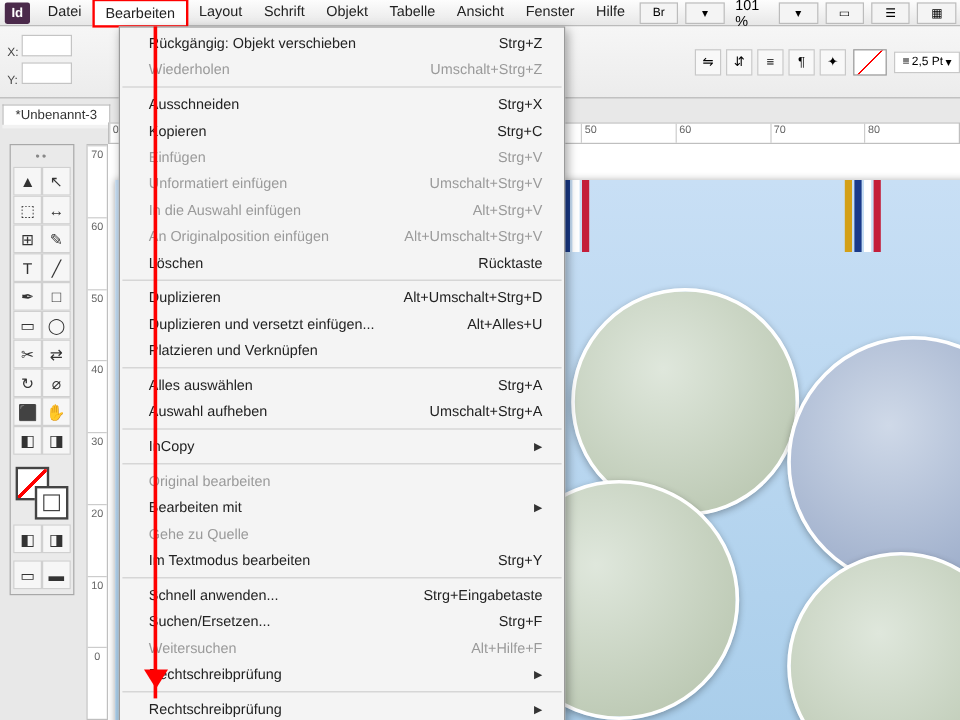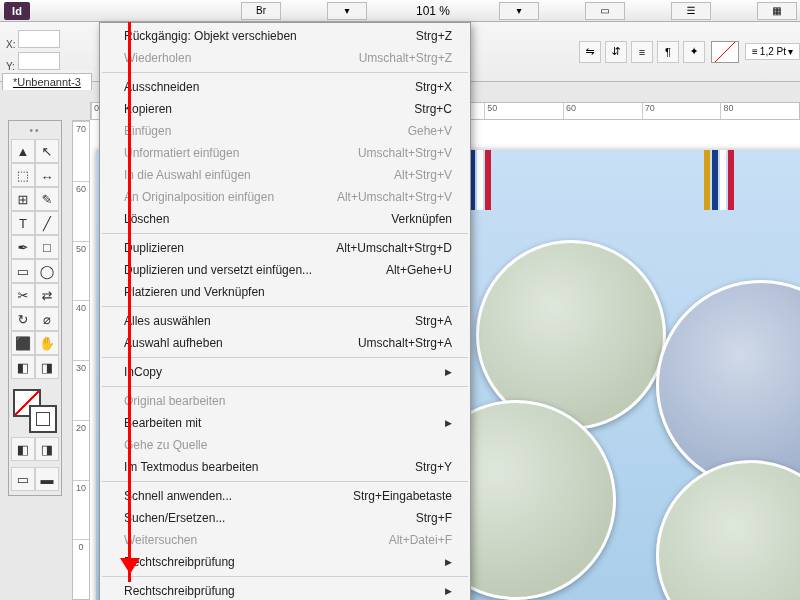--- a/index.html
+++ b/index.html
@@ -1,37 +1,37 @@
 <!DOCTYPE html>
 <html><head>
 <meta charset="utf-8">
 <style>
   * { box-sizing: border-box; margin: 0; padding: 0; font-family: "Segoe UI", Tahoma, sans-serif; }
   body { width: 800px; height: 600px; background: #e8e8e8; position: relative; overflow: hidden; font-size: 12px; }
 
   
-  .menubar { display: flex; align-items: center; height: 22px; background: linear-gradient(#fdfdfd,#e7e7e7); border-bottom: 1px solid #b0b0b0; padding-left: 4px; gap: 40px; }
+  .menubar { display: flex; align-items: center; height: 22px; background: linear-gradient(#fdfdfd,#e7e7e7); border-bottom: 1px solid #b0b0b0; padding-left: 4px; }
   .menubar .logo { width: 26px; height: 18px; background: #4b2a4b; color: #fff; text-align: center; font-weight: bold; font-size: 11px; line-height: 18px; margin-right: 6px; border-radius: 2px; }
   .menubar .mitem { padding: 3px 9px; color: #222; cursor: default; }
   .menubar .mitem.active { border: 2px solid #ff0000; background: #fff; }
   .menubar .spacer { flex: 1; }
   .menubar .ricon { width: 40px; height: 18px; margin: 0 3px; background: #f4f4f4; border: 1px solid #bcbcbc; display: flex; align-items: center; justify-content: center; font-size: 10px; }
   .menubar .zoom { padding: 0 6px; }
 
   
   .ctrl { display: flex; align-items: center; height: 60px; background: linear-gradient(#f6f6f6,#ececec); border-bottom: 1px solid #b7b7b7; padding-left: 6px; gap: 6px; }
   .ctrl .xy { font-size: 10px; color: #444; line-height: 1.5; }
   .ctrl .box { width: 42px; height: 18px; border: 1px solid #c4c4c4; background: #fff; display: inline-block; }
   .ctrl .iconbtn { width: 22px; height: 22px; border: 1px solid #c8c8c8; background: #f8f8f8; display: flex; align-items: center; justify-content: center; font-size: 11px; }
   .ctrl .swatch { width: 28px; height: 22px; border: 1px solid #999; background: linear-gradient(135deg,#fff 48%,#f00 48%,#f00 52%,#fff 52%); }
   .ctrl .strokew { border: 1px solid #c8c8c8; background: #fff; padding: 2px 6px; font-size: 10px; display: flex; align-items: center; gap: 2px; }
   .ctrl .row { display: flex; gap: 4px; }
 
   
-  .doctab { position: absolute; top: 70px; left: 2px; height: 20px; display: flex; align-items: flex-end; background: #f2f2f2; text-decoration: underline; }
+  .doctab { position: absolute; top: 87px; left: 2px; height: 20px; display: flex; align-items: flex-start; background: #f2f2f2; }
   .doctab .tab { background: #fff; border: 1px solid #bbb; border-bottom: none; padding: 2px 10px; font-size: 11px; color: #333; }
 
   
   .hruler { position: absolute; top: 102px; left: 90px; right: 0; height: 18px; background: #fff; border: 1px solid #bfbfbf; display: flex; font-size: 9px; color: #666; }
   .hruler .tick { flex: 1; border-left: 1px solid #ccc; padding-left: 2px; }
   .vruler { position: absolute; top: 120px; left: 72px; width: 18px; bottom: 0; background: #fff; border: 1px solid #bfbfbf; display: flex; flex-direction: column; font-size: 9px; color: #666; }
   .vruler .tick { flex: 1; border-top: 1px solid #ccc; padding-top: 2px; text-align: center; }
   .canvas { position: absolute; top: 120px; left: 90px; right: 0; bottom: 0; background: #fff; overflow: hidden; }
   .page { position: absolute; top: 30px; left: 6px; width: 760px; height: 480px; background: linear-gradient(#c8dff5,#a8cdea); box-shadow: 0 0 6px rgba(0,0,0,0.3); }
   .page .stripes { position: absolute; top: 0; left: 50%; transform: translateX(-50%); display: flex; gap: 2px; }
@@ -60,20 +60,31 @@
 
   
   .redarrow { position: absolute; top: 22px; left: 128px; width: 3px; height: 560px; background: #ff0000; z-index: 60; }
   .redarrow::after { content: ""; position: absolute; bottom: -2px; left: -8px; border: 10px solid transparent; border-top: 16px solid #ff0000; }
 </style>
 </head>
 <body>
 
 <div class="menubar">
   <div class="logo">Id</div>
+  <div id="menuitems" style="display: flex;">
+      <div class="mitem">Datei</div>
+      <div class="mitem active">Bearbeiten</div>
+      <div class="mitem">Layout</div>
+      <div class="mitem">Schrift</div>
+      <div class="mitem">Objekt</div>
+      <div class="mitem">Tabelle</div>
+      <div class="mitem">Ansicht</div>
+      <div class="mitem">Fenster</div>
+      <div class="mitem">Hilfe</div>
+    </div>
   <div class="spacer"></div>
   <div class="ricon">Br</div>
   <div class="ricon">▾</div>
   <div class="zoom">101 %</div>
   <div class="ricon">▾</div>
   <div class="ricon">▭</div>
   <div class="ricon">☰</div>
   <div class="ricon">▦</div>
 </div>
 
@@ -84,21 +95,21 @@
   </div>
   <div style="flex:1"></div>
   <div class="row">
     <div class="iconbtn">⇋</div>
     <div class="iconbtn">⇵</div>
     <div class="iconbtn">≡</div>
     <div class="iconbtn">¶</div>
     <div class="iconbtn">✦</div>
   </div>
   <div class="swatch"></div>
-  <div class="strokew">≡ <span>1,2 Pt</span> ▾</div>
+  <div class="strokew">≡ <span>2,5 Pt</span> ▾</div>
 </div>
 
 <div class="doctab">
   <div class="tab">*Unbenannt-3</div>
 </div>
 
 <div class="hruler" id="hruler">
     <div class="tick">0</div>
     <div class="tick">10</div>
     <div class="tick">20</div>
@@ -220,46 +231,46 @@
     <div class="mi">
       <span>Ausschneiden</span>
       <span>Strg+X</span>
     </div>
     <div class="mi">
       <span>Kopieren</span>
       <span>Strg+C</span>
     </div>
     <div class="mi dis">
       <span>Einfügen</span>
-      <span>Gehe+V</span>
+      <span>Strg+V</span>
     </div>
     <div class="mi dis">
       <span>Unformatiert einfügen</span>
       <span>Umschalt+Strg+V</span>
     </div>
     <div class="mi dis">
       <span>In die Auswahl einfügen</span>
       <span>Alt+Strg+V</span>
     </div>
     <div class="mi dis">
       <span>An Originalposition einfügen</span>
       <span>Alt+Umschalt+Strg+V</span>
     </div>
     <div class="mi">
       <span>Löschen</span>
-      <span>Verknüpfen</span>
+      <span>Rücktaste</span>
     </div>
     <hr>
     <div class="mi">
       <span>Duplizieren</span>
       <span>Alt+Umschalt+Strg+D</span>
     </div>
     <div class="mi">
       <span>Duplizieren und versetzt einfügen...</span>
-      <span>Alt+Gehe+U</span>
+      <span>Alt+Alles+U</span>
     </div>
     <div class="mi">
       <span>Platzieren und Verknüpfen</span>
       <span></span>
     </div>
     <hr>
     <div class="mi">
       <span>Alles auswählen</span>
       <span>Strg+A</span>
     </div>
@@ -293,21 +304,21 @@
     <div class="mi">
       <span>Schnell anwenden...</span>
       <span>Strg+Eingabetaste</span>
     </div>
     <div class="mi">
       <span>Suchen/Ersetzen...</span>
       <span>Strg+F</span>
     </div>
     <div class="mi dis">
       <span>Weitersuchen</span>
-      <span>Alt+Datei+F</span>
+      <span>Alt+Hilfe+F</span>
     </div>
     <div class="mi">
       <span>Rechtschreibprüfung</span>
       <span class="arr">▶</span>
     </div>
     <hr>
     <div class="mi">
       <span>Rechtschreibprüfung</span>
       <span class="arr">▶</span>
     </div>

